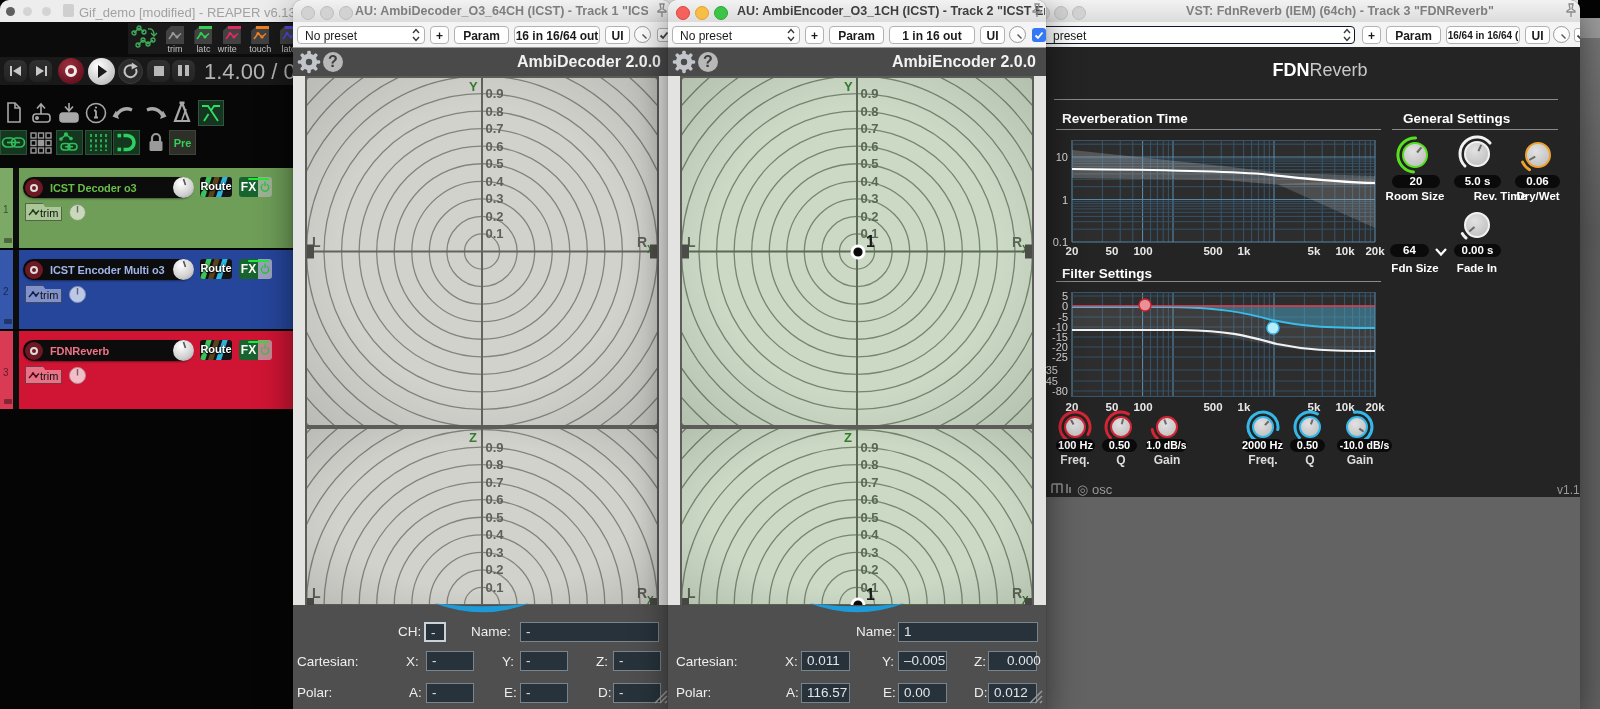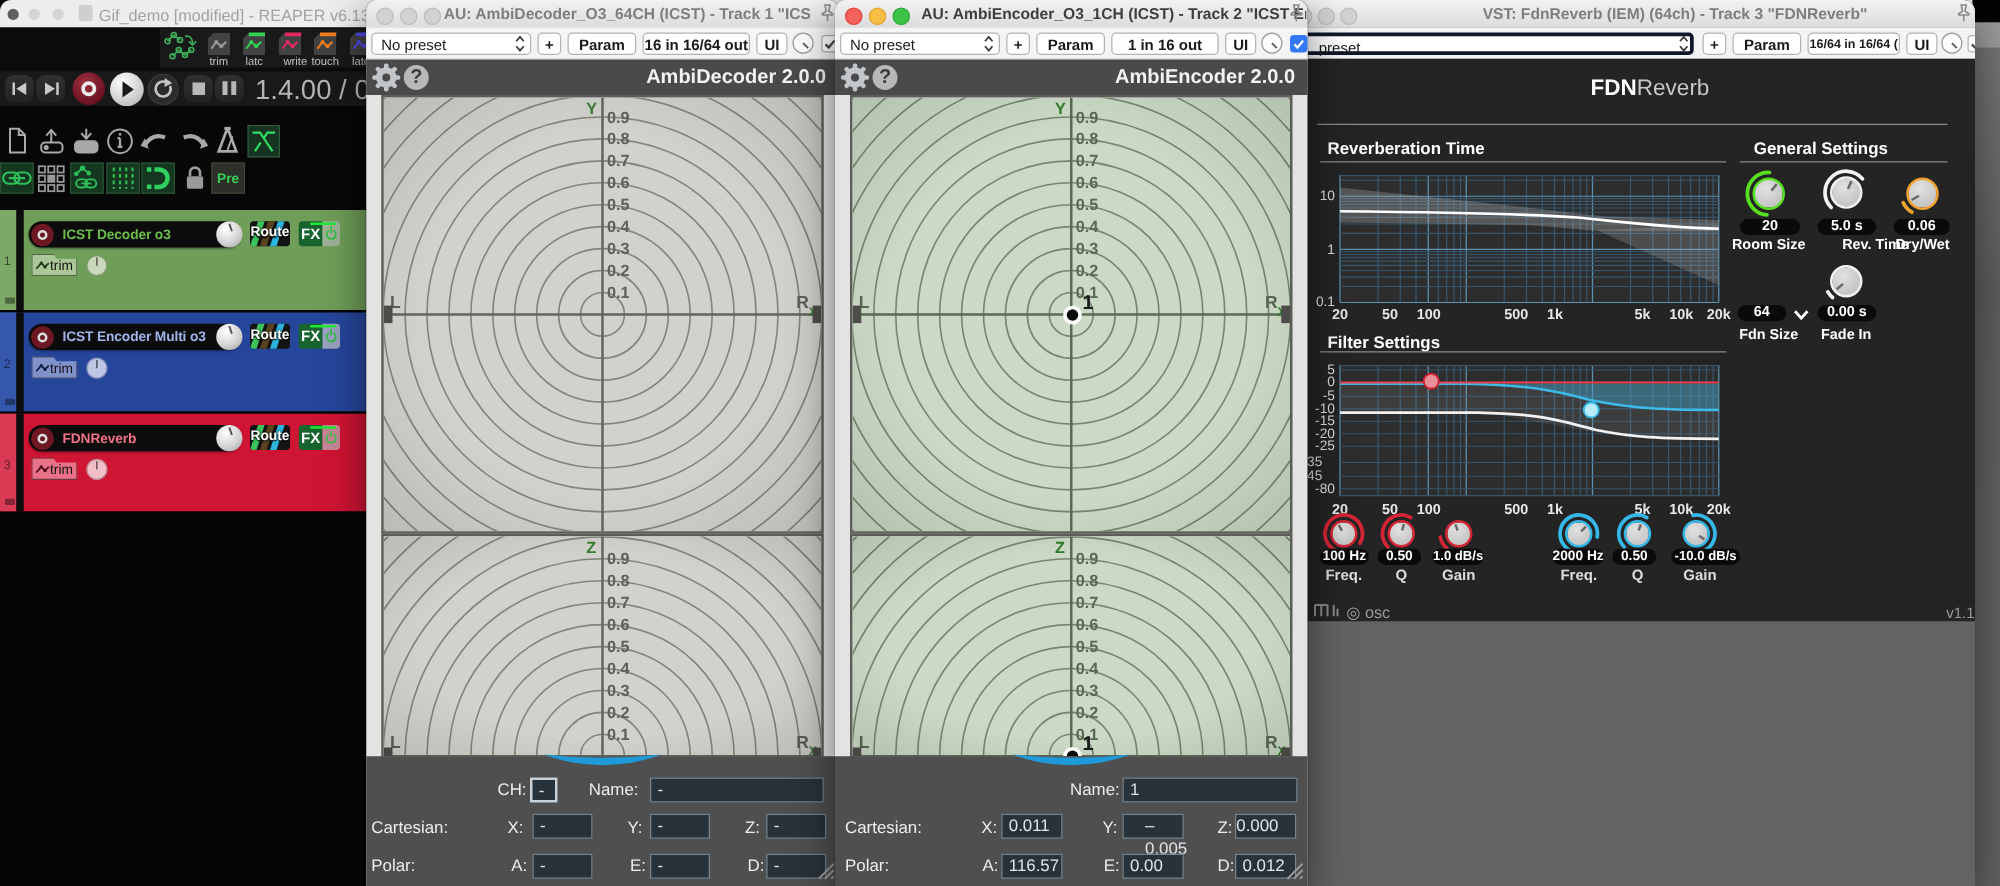--- a/index.html
+++ b/index.html
@@ -42,21 +42,21 @@
       <circle cx="11" cy="11" r="1.6" fill="#30d050"></circle>
     </svg>
     <div style="position:absolute;left:189.4px;top:44px;width:28px;text-align:center;font:9px 'Liberation Sans',sans-serif;color:#c2c2c2">latc</div>
     <div style="position:absolute;left:222.8px;top:26px;width:18px;height:18px;background:#424242;clip-path:polygon(0 28%,28% 0,100% 0,100% 100%,0 100%)"></div>
     <div style="position:absolute;left:227.8px;top:26px;width:13px;height:2.5px;background:#e82860"></div>
     <svg width="18" height="18" style="position:absolute;left:222.8px;top:26px">
       <path d="M3 13 L7 7.5 L11 11 L15 7.5" fill="none" stroke="#e82860" stroke-width="1.6"></path>
       <circle cx="7" cy="7.5" r="1.6" fill="#e82860"></circle>
       <circle cx="11" cy="11" r="1.6" fill="#e82860"></circle>
     </svg>
-    <div style="position:absolute;left:217.8px;top:44px;width:28px;text-align:right;font:9px 'Liberation Sans',sans-serif;color:#c2c2c2">write</div>
+    <div style="position:absolute;left:217.8px;top:44px;width:28px;text-align:left;font:9px 'Liberation Sans',sans-serif;color:#c2c2c2">write</div>
     <div style="position:absolute;left:251.20000000000002px;top:26px;width:18px;height:18px;background:#424242;clip-path:polygon(0 28%,28% 0,100% 0,100% 100%,0 100%)"></div>
     <div style="position:absolute;left:256.20000000000005px;top:26px;width:13px;height:2.5px;background:#f08020"></div>
     <svg width="18" height="18" style="position:absolute;left:251.20000000000002px;top:26px">
       <path d="M3 13 L7 7.5 L11 11 L15 7.5" fill="none" stroke="#f08020" stroke-width="1.6"></path>
       <circle cx="7" cy="7.5" r="1.6" fill="#f08020"></circle>
       <circle cx="11" cy="11" r="1.6" fill="#f08020"></circle>
     </svg>
     <div style="position:absolute;left:246.20000000000002px;top:44px;width:28px;text-align:center;font:9px 'Liberation Sans',sans-serif;color:#c2c2c2">touch</div>
     <div style="position:absolute;left:279.6px;top:26px;width:18px;height:18px;background:#424242;clip-path:polygon(0 28%,28% 0,100% 0,100% 100%,0 100%)"></div>
     <div style="position:absolute;left:284.6px;top:26px;width:13px;height:2.5px;background:#5048e8"></div>
@@ -298,21 +298,21 @@
 <div style="position:absolute;left:1020px;top:0;width:560px;height:709px;background:#636363;border-radius:9px 9px 0 0;box-shadow:0 12px 34px rgba(0,0,0,0.5);overflow:hidden">
     <div style="position:absolute;left:0;top:0;width:100%;height:22px;background:linear-gradient(#f2f2f2,#dcdcdc);border-radius:9px 9px 0 0;border-bottom:1px solid #bcbcbc"></div>
     <div style="position:absolute;left:16px;top:5.5px;width:12px;height:12px;border-radius:50%;background:#d2d2d2;border:0.5px solid #bdbdbd"></div>
     <div style="position:absolute;left:34px;top:5.5px;width:12px;height:12px;border-radius:50%;background:#d2d2d2;border:0.5px solid #bdbdbd"></div>
     <div style="position:absolute;left:52px;top:5.5px;width:12px;height:12px;border-radius:50%;background:#d2d2d2;border:0.5px solid #bdbdbd"></div>
     <div style="position:absolute;left:40px;top:4px;width:100%;text-align:center;font:12.5px 'Liberation Sans',sans-serif;color:#7e7e7e;font-weight:bold">VST: FdnReverb (IEM) (64ch) - Track 3 "FDNReverb"</div>
     <svg width="14" height="16" viewBox="0 0 14 16" style="position:absolute;left:544px;top:3px">
       <path d="M5 1 L9 1 L8 6 L11 8 L11 9 L3 9 L3 8 L6 6 Z M7 9 L7 14" fill="none" stroke="#8a8a8a" stroke-width="1.3"></path>
     </svg>
     <div style="position:absolute;left:0;top:22px;width:100%;height:25px;background:#f4f4f4;border-bottom:1px solid #9a9a9a"></div>
-    <div style="position:absolute;top:26px;height:18px;background:#fff;border:3px solid #0f172a;border-radius:4px;font:12px 'Liberation Sans',sans-serif;color:#1a1a1a;text-align:center;line-height:18px;box-sizing:border-box;left:6px;width:329px;text-align:left;padding-left:26px">preset</div>
+    <div style="position:absolute;top:26px;height:18px;background:#fff;border:1px solid #0f172a;border-radius:4px;font:12px 'Liberation Sans',sans-serif;color:#1a1a1a;text-align:center;line-height:18px;box-sizing:border-box;left:6px;width:329px;text-align:left;padding-left:26px">preset</div>
     <svg width="10" height="14" viewBox="0 0 10 14" style="position:absolute;left:322px;top:28px">
       <path d="M2 5 L5 1.5 L8 5 M2 9 L5 12.5 L8 9" fill="none" stroke="#3a3a3a" stroke-width="1.4"></path>
     </svg>
     <div style="position:absolute;top:26px;height:18px;background:#fff;border:1px solid #b2b2b2;border-radius:4px;font:12px 'Liberation Sans',sans-serif;color:#1a1a1a;text-align:center;line-height:18px;box-sizing:border-box;left:342px;width:19px;font-weight:bold">+</div>
     <div style="position:absolute;top:26px;height:18px;background:#fff;border:1px solid #b2b2b2;border-radius:4px;font:12px 'Liberation Sans',sans-serif;color:#1a1a1a;text-align:center;line-height:18px;box-sizing:border-box;left:366px;width:55px;font-weight:bold">Param</div>
     <div style="position:absolute;top:26px;height:18px;background:#fff;border:1px solid #b2b2b2;border-radius:4px;font:12px 'Liberation Sans',sans-serif;color:#1a1a1a;text-align:center;line-height:18px;box-sizing:border-box;left:426px;width:74px;font-weight:bold;font-size:10px;overflow:hidden;white-space:nowrap">16/64 in 16/64 (</div>
     <div style="position:absolute;top:26px;height:18px;background:#fff;border:1px solid #b2b2b2;border-radius:4px;font:12px 'Liberation Sans',sans-serif;color:#1a1a1a;text-align:center;line-height:18px;box-sizing:border-box;left:505px;width:25px;font-weight:bold">UI</div>
     <div style="position:absolute;left:533px;top:26px;width:17px;height:17px;border-radius:50%;background:#fcfcfc;border:1.5px solid #9a9a9a;box-sizing:border-box"></div>
     <svg width="17" height="17" style="position:absolute;left:533px;top:26px">
       <line x1="8.5" y1="8.5" x2="12.5" y2="12.5" stroke="#555" stroke-width="1.4"></line>
@@ -854,23 +854,23 @@
         <text x="184" y="171" font-size="16" font-weight="bold" fill="#1a1a1a" font-family="Liberation Sans, sans-serif">1</text>
       </svg>
     </div>
     <div style="position:absolute;left:0;top:605px;width:100%;height:104px;background:#4f4f4f"></div>
     <div style="position:absolute;left:188px;top:624px;font:13.5px 'Liberation Sans',sans-serif;color:#eee">Name:</div>
     <div style="position:absolute;left:230px;top:622px;width:140px;height:20px;background:#27323a;border:1px solid #79848c;box-sizing:border-box;font:13.5px 'Liberation Sans',sans-serif;color:#dfe5ea;padding-left:5px;line-height:18px">1</div>
     <div style="position:absolute;left:8px;top:654px;font:13.5px 'Liberation Sans',sans-serif;color:#eee">Cartesian:</div>
     <div style="position:absolute;left:117px;top:654px;font:13.5px 'Liberation Sans',sans-serif;color:#eee">X:</div>
     <div style="position:absolute;left:133px;top:651px;width:49px;height:20px;background:#27323a;border:1px solid #79848c;box-sizing:border-box;font:13.5px 'Liberation Sans',sans-serif;color:#dfe5ea;padding-left:5px;line-height:18px">0.011</div>
     <div style="position:absolute;left:214px;top:654px;font:13.5px 'Liberation Sans',sans-serif;color:#eee">Y:</div>
-    <div style="position:absolute;left:230px;top:651px;width:49px;height:20px;background:#27323a;border:1px solid #79848c;box-sizing:border-box;font:13.5px 'Liberation Sans',sans-serif;color:#dfe5ea;padding-left:17px;line-height:18px">–0.005</div>
+    <div style="position:absolute;left:230px;top:651px;width:49px;height:20px;background:#27323a;border:1px solid #79848c;box-sizing:border-box;font:13.5px 'Liberation Sans',sans-serif;color:#dfe5ea;padding-left:5px;line-height:18px">–0.005</div>
     <div style="position:absolute;left:306px;top:654px;font:13.5px 'Liberation Sans',sans-serif;color:#eee">Z:</div>
-    <div style="position:absolute;left:320px;top:651px;width:49px;height:20px;background:#27323a;border:1px solid #79848c;box-sizing:border-box;font:13.5px 'Liberation Sans',sans-serif;color:#dfe5ea;padding-left:0;line-height:18px">0.000</div>
+    <div style="position:absolute;left:320px;top:651px;width:49px;height:20px;background:#27323a;border:1px solid #79848c;box-sizing:border-box;font:13.5px 'Liberation Sans',sans-serif;color:#dfe5ea;padding-left:18px;line-height:18px">0.000</div>
     <div style="position:absolute;left:8px;top:685px;font:13.5px 'Liberation Sans',sans-serif;color:#eee">Polar:</div>
     <div style="position:absolute;left:118px;top:685px;font:13.5px 'Liberation Sans',sans-serif;color:#eee">A:</div>
     <div style="position:absolute;left:133px;top:683px;width:49px;height:20px;background:#27323a;border:1px solid #79848c;box-sizing:border-box;font:13.5px 'Liberation Sans',sans-serif;color:#dfe5ea;padding-left:5px;line-height:18px">116.57</div>
     <div style="position:absolute;left:215px;top:685px;font:13.5px 'Liberation Sans',sans-serif;color:#eee">E:</div>
     <div style="position:absolute;left:230px;top:683px;width:49px;height:20px;background:#27323a;border:1px solid #79848c;box-sizing:border-box;font:13.5px 'Liberation Sans',sans-serif;color:#dfe5ea;padding-left:5px;line-height:18px">0.00</div>
     <div style="position:absolute;left:306px;top:685px;font:13.5px 'Liberation Sans',sans-serif;color:#eee">D:</div>
     <div style="position:absolute;left:320px;top:683px;width:49px;height:20px;background:#27323a;border:1px solid #79848c;box-sizing:border-box;font:13.5px 'Liberation Sans',sans-serif;color:#dfe5ea;padding-left:5px;line-height:18px">0.012</div>
     <svg width="96" height="20" viewBox="0 0 96 20" style="position:absolute;left:141px;top:602px">
       <path d="M 1 1.5 Q 48 7 95 1.5 Q 48 19 1 1.5 Z" fill="#1e9ad8"></path>
     </svg>

